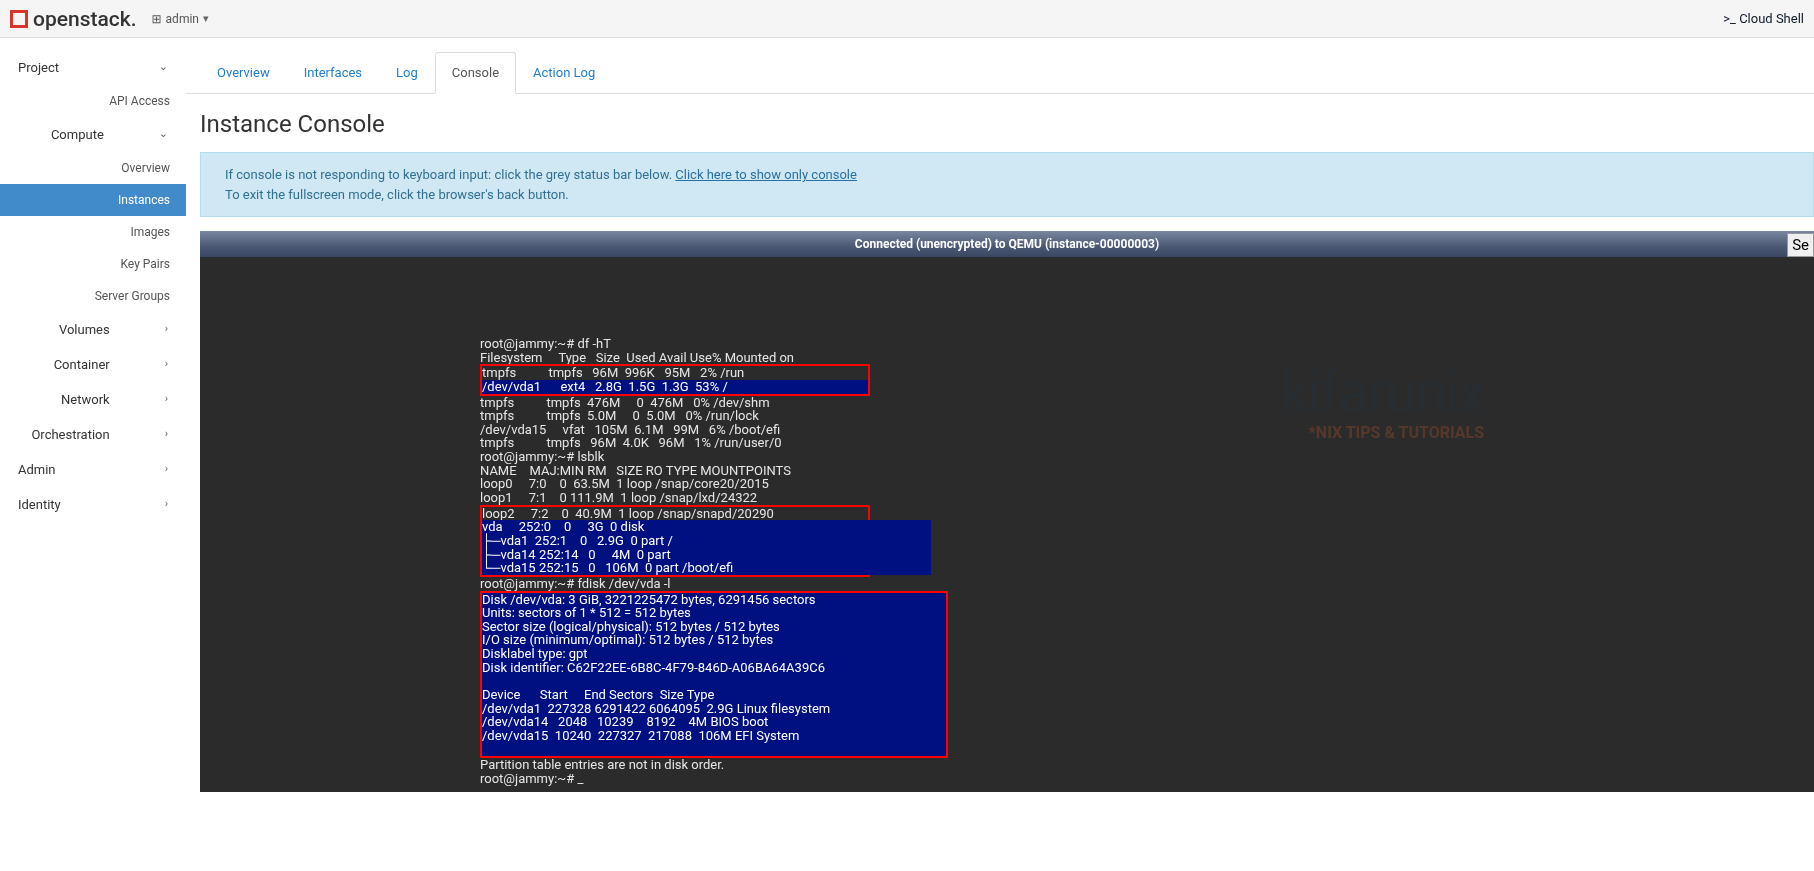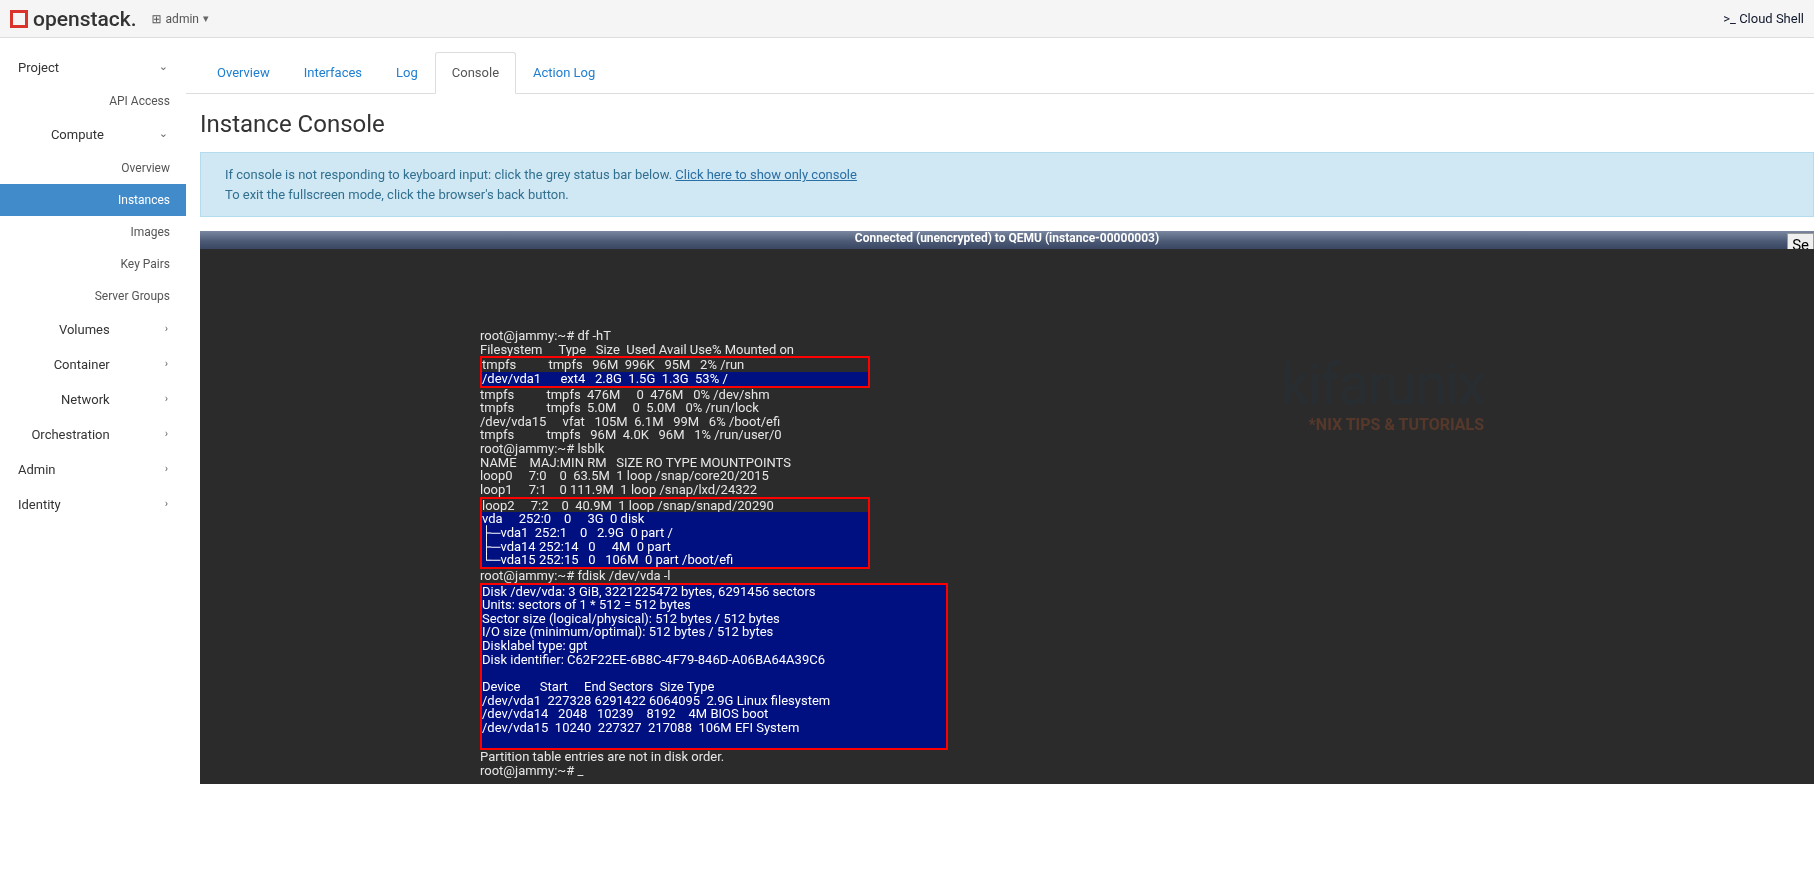--- a/index.html
+++ b/index.html
@@ -18,21 +18,21 @@
 .nav-item.active{background:#428bca;color:#fff}
 .chev{font-size:11px;color:#666}
 .main{flex:1;padding:0}
 .tabs{display:flex;border-bottom:1px solid #ddd;padding:0 14px;margin-top:14px}
 .tab{padding:12px 16px;color:#1f7ed0;cursor:pointer;font-size:13px;border:1px solid transparent}
 .tab.active{color:#555;border:1px solid #ddd;border-bottom:1px solid #fff;margin-bottom:-1px;border-radius:3px 3px 0 0;background:#fff}
 .page-title{font-size:24px;font-weight:400;color:#333;padding:16px 14px 14px}
 .alert{background:#d0e7f4;border:1px solid #b3dcec;color:#31708f;padding:12px 24px;margin:0 0 14px 14px;font-size:13px;line-height:1.5}
 .alert a{color:#2a6fa3;text-decoration:underline}
 .console-wrap{margin-left:14px}
-.console-bar{height:18px;background:linear-gradient(#7987a0 0%,#4a5874 60%,#394764 100%);color:#fff;font-size:12px;display:flex;align-items:flex-start;justify-content:center;position:relative;font-weight:bold}
+.console-bar{height:26px;background:linear-gradient(#7987a0 0%,#4a5874 60%,#394764 100%);color:#fff;font-size:12px;display:flex;align-items:center;justify-content:center;position:relative;font-weight:bold}
 .send-btn{position:absolute;right:0;top:2px;background:#efefef;border:1px solid #999;font-size:15px;padding:2px 4px}
 .console{background:#2b2b2b;color:#e6e6e6;font-family:"Courier New",monospace;font-size:13px;line-height:1.05;padding:0;height:535px;overflow:hidden;position:relative}
 .term-inner{position:absolute;left:280px;top:80px;white-space:pre}
 .hl-red{border:2px solid #ff0000}
 .box-blue{background:#001080;color:#fff}
 .watermark{position:absolute;right:330px;top:105px;opacity:0.12;font-size:58px;font-weight:normal;color:#1a3d5c;letter-spacing:-2px;pointer-events:none}
 .watermark-sub{position:absolute;right:330px;top:168px;opacity:0.25;font-size:16px;font-weight:bold;color:#d8622c;pointer-events:none}
 </style>
 </head>
 <body>
@@ -123,21 +123,21 @@
 <span class="box-blue" style="display:inline-block;width:386px">/dev/vda1      ext4   2.8G  1.5G  1.3G  53% /</span></span>
 <span>tmpfs          tmpfs  476M     0  476M   0% /dev/shm</span>
 <span>tmpfs          tmpfs  5.0M     0  5.0M   0% /run/lock</span>
 <span>/dev/vda15     vfat   105M  6.1M   99M   6% /boot/efi</span>
 <span>tmpfs          tmpfs   96M  4.0K   96M   1% /run/user/0</span>
 <span>root@jammy:~# lsblk</span>
 <span>NAME    MAJ:MIN RM   SIZE RO TYPE MOUNTPOINTS</span>
 <span>loop0     7:0    0  63.5M  1 loop /snap/core20/2015</span>
 <span>loop1     7:1    0 111.9M  1 loop /snap/lxd/24322</span>
 <span class="hl-red" style="display:inline-block;width:390px"><span>loop2     7:2    0  40.9M  1 loop /snap/snapd/20290</span>
-<span class="box-blue" style="display:inline-block;width:386px"><span>vda     252:0    0     3G  0 disk </span>
+<span class="box-blue" style="display:inline-block;width:449px"><span>vda     252:0    0     3G  0 disk </span>
 <span>├─vda1  252:1    0   2.9G  0 part /</span>
 <span>├─vda14 252:14   0     4M  0 part </span>
 <span>└─vda15 252:15   0   106M  0 part /boot/efi</span></span></span>
 <span>root@jammy:~# fdisk /dev/vda -l</span>
 <span class="hl-red box-blue" style="display:inline-block;width:468px"><span>Disk /dev/vda: 3 GiB, 3221225472 bytes, 6291456 sectors</span>
 <span>Units: sectors of 1 * 512 = 512 bytes</span>
 <span>Sector size (logical/physical): 512 bytes / 512 bytes</span>
 <span>I/O size (minimum/optimal): 512 bytes / 512 bytes</span>
 <span>Disklabel type: gpt</span>
 <span>Disk identifier: C62F22EE-6B8C-4F79-846D-A06BA64A39C6</span>

